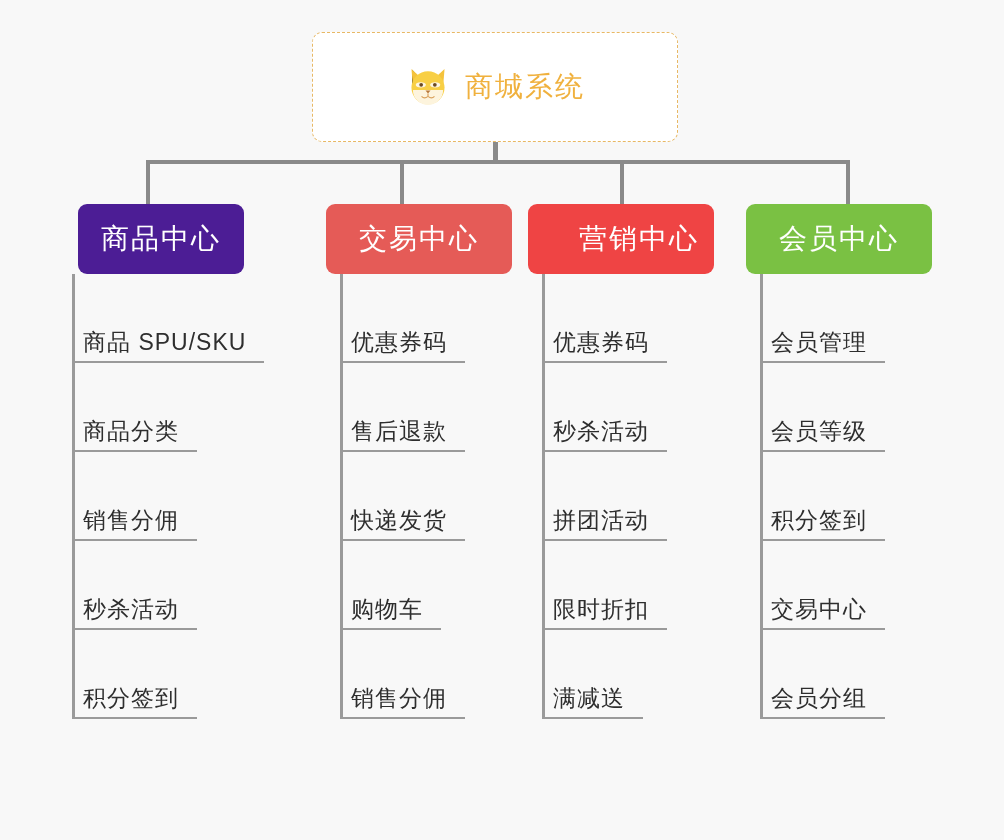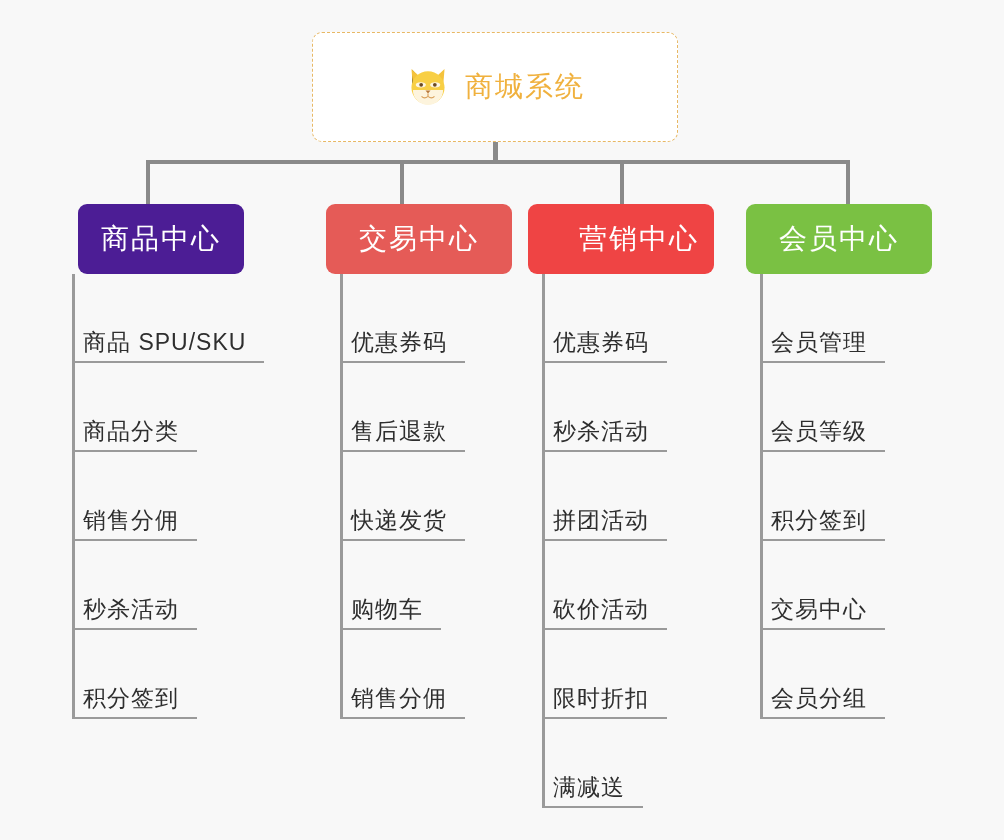--- a/index.html
+++ b/index.html
@@ -197,23 +197,20 @@
       <div class="leaf">
           <span class="leaf-inner"><span class="leaf-label">优惠券码</span></span>
         </div>
       <div class="leaf">
           <span class="leaf-inner"><span class="leaf-label">秒杀活动</span></span>
         </div>
       <div class="leaf">
           <span class="leaf-inner"><span class="leaf-label">拼团活动</span></span>
         </div>
       <div class="leaf">
-          <span class="leaf-inner"><span class="leaf-label">砍价活动</span></span>
-        </div>
-      <div class="leaf">
           <span class="leaf-inner"><span class="leaf-label">限时折扣</span></span>
         </div>
       <div class="leaf">
           <span class="leaf-inner"><span class="leaf-label">满减送</span></span>
         </div>
     </div>
   </div>
 
   <div class="column" style="left:746px;">
     <div class="col-header" style="background-color: rgb(122, 193, 67);">会员中心</div>

